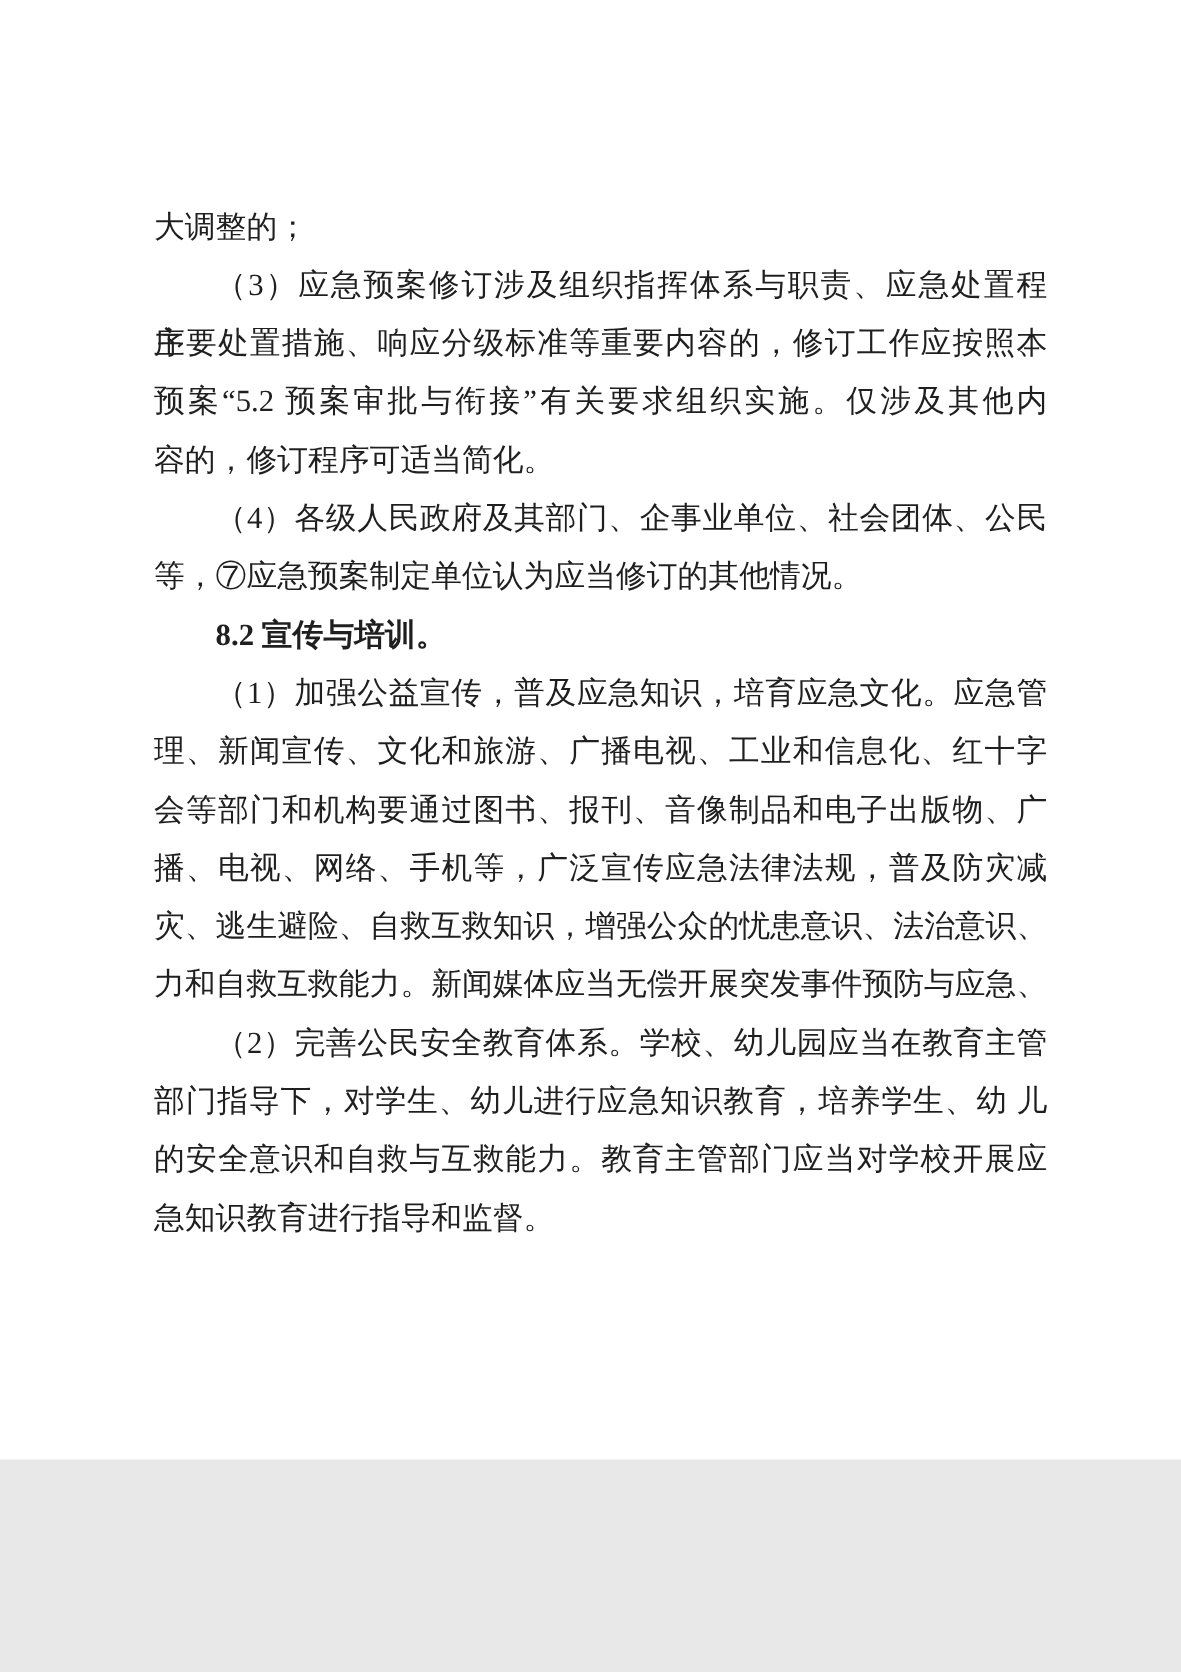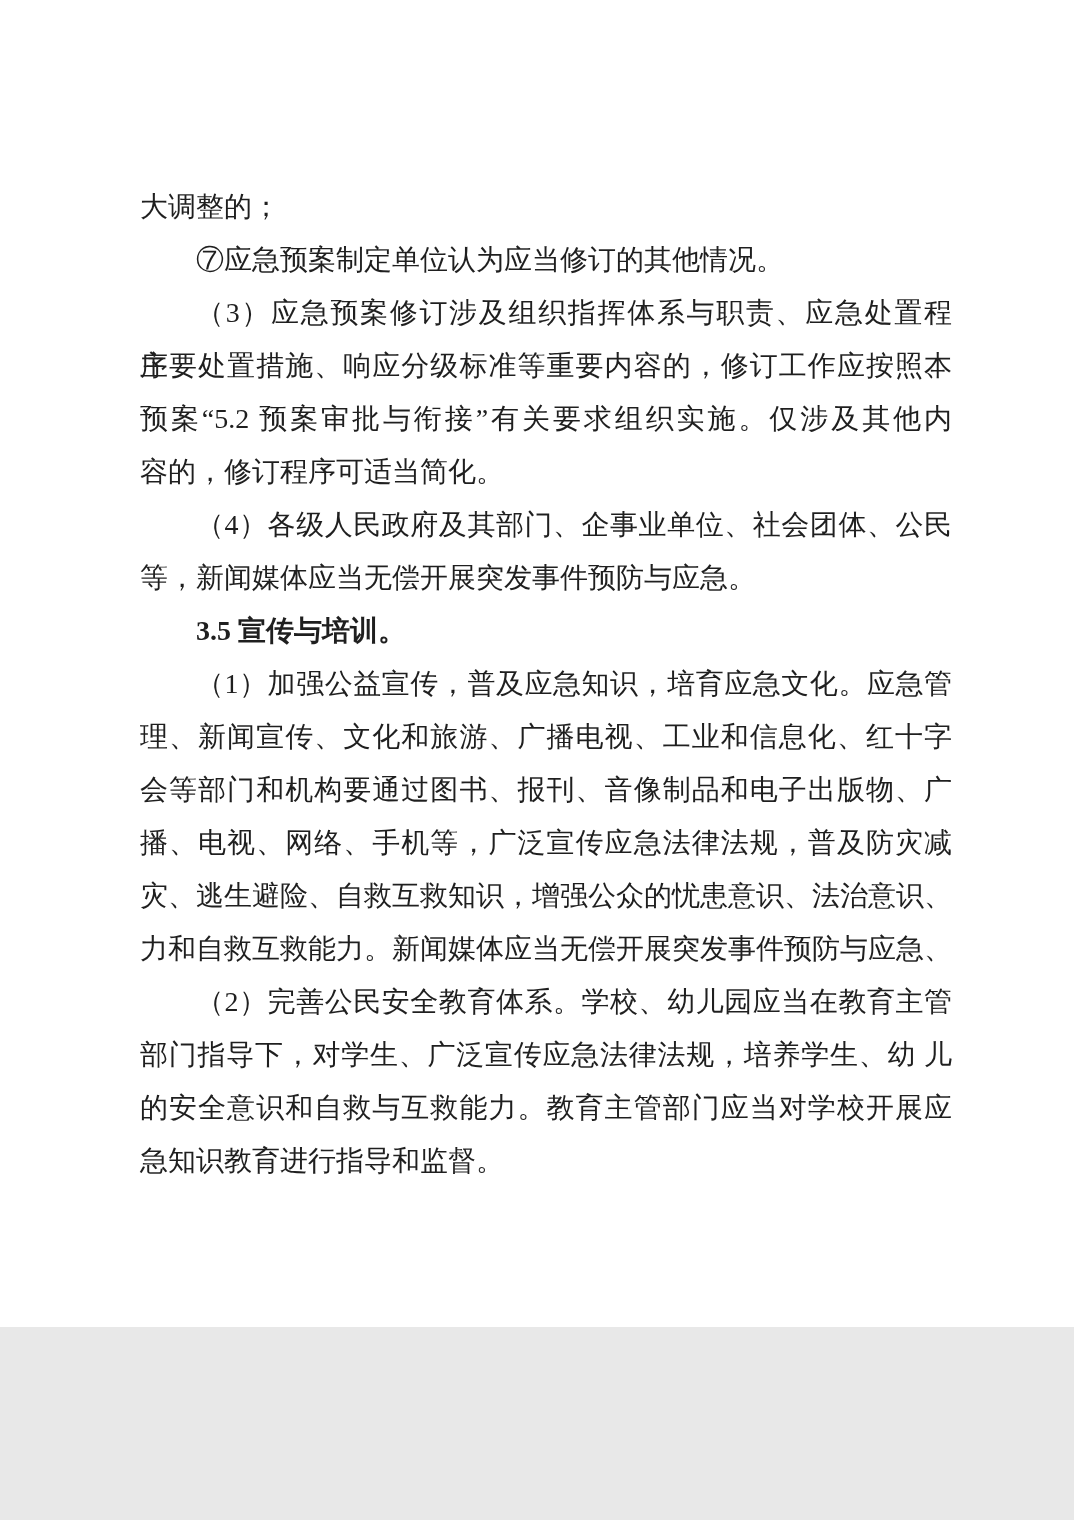--- a/index.html
+++ b/index.html
@@ -50,33 +50,32 @@
     white-space: nowrap;
     font-style: italic;
   }
 </style>
 </head>
 <body>
 
 <div class="page" style="background: rgb(255, 255, 255); color: rgb(31, 31, 31);">
   <div class="text-block">
       <div class="line">大调整的；</div>
-      <div class="line indent">⑦应急预案制定单位认为应当修订的其他情况。</div>
       <div class="line indent justify">（3）应急预案修订涉及组织指挥体系与职责、应急处置程序、</div>
       <div class="line justify">主要处置措施、响应分级标准等重要内容的，修订工作应按照本</div>
       <div class="line justify">预案“5.2 预案审批与衔接”有关要求组织实施。仅涉及其他内</div>
       <div class="line">容的，修订程序可适当简化。</div>
       <div class="line indent justify">（4）各级人民政府及其部门、企事业单位、社会团体、公民</div>
-      <div class="line">等，新闻媒体应当无偿开展突发事件预防与应急。</div>
-      <div class="line indent bold">3.5 宣传与培训。</div>
+      <div class="line">等，⑦应急预案制定单位认为应当修订的其他情况。</div>
+      <div class="line indent bold">8.2 宣传与培训。</div>
       <div class="line indent justify">（1）加强公益宣传，普及应急知识，培育应急文化。应急管</div>
       <div class="line justify">理、新闻宣传、文化和旅游、广播电视、工业和信息化、红十字</div>
       <div class="line justify">会等部门和机构要通过图书、报刊、音像制品和电子出版物、广</div>
       <div class="line justify">播、电视、网络、手机等，广泛宣传应急法律法规，普及防灾减</div>
       <div class="line justify">灾、逃生避险、自救互救知识，增强公众的忧患意识、法治意识、</div>
       <div class="line justify">力和自救互救能力。新闻媒体应当无偿开展突发事件预防与应急、</div>
       <div class="line indent justify">（2）完善公民安全教育体系。学校、幼儿园应当在教育主管</div>
-      <div class="line justify">部门指导下，对学生、广泛宣传应急法律法规，培养学生、幼 儿</div>
+      <div class="line justify">部门指导下，对学生、幼儿进行应急知识教育，培养学生、幼 儿</div>
       <div class="line justify">的安全意识和自救与互救能力。教育主管部门应当对学校开展应</div>
       <div class="line">急知识教育进行指导和监督。</div>
     </div>
   <div class="page-number">— 39 —</div>
 </div>
 
 </body></html>

